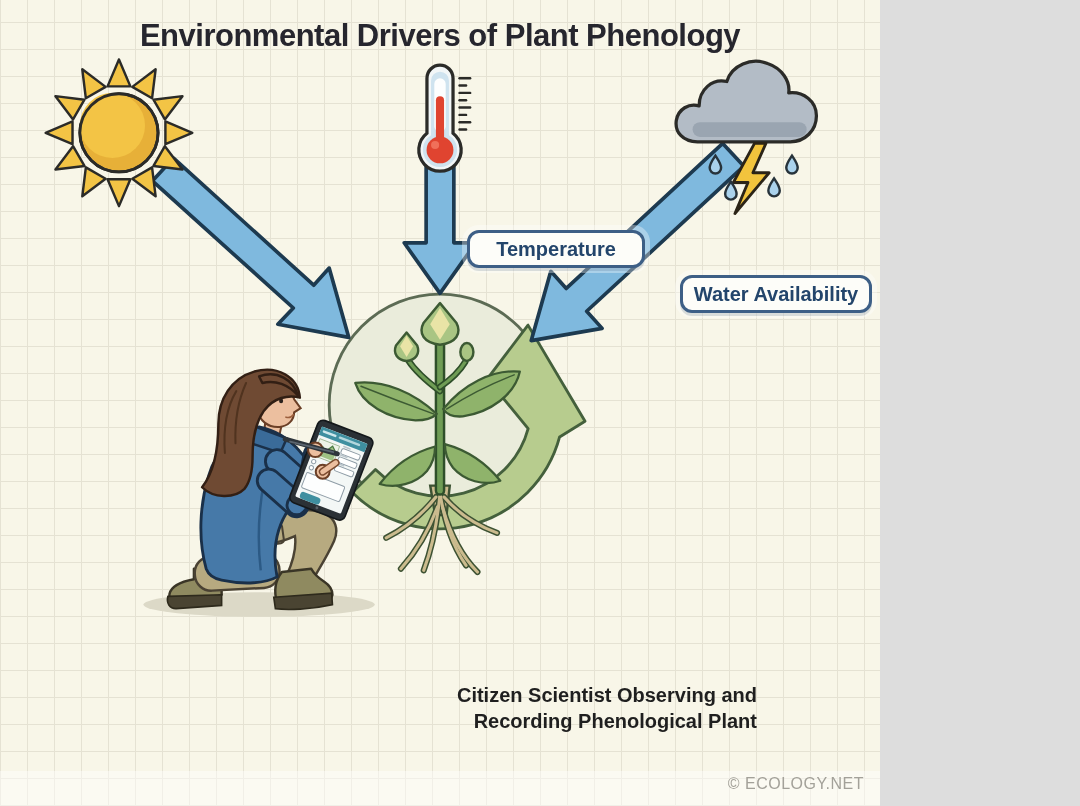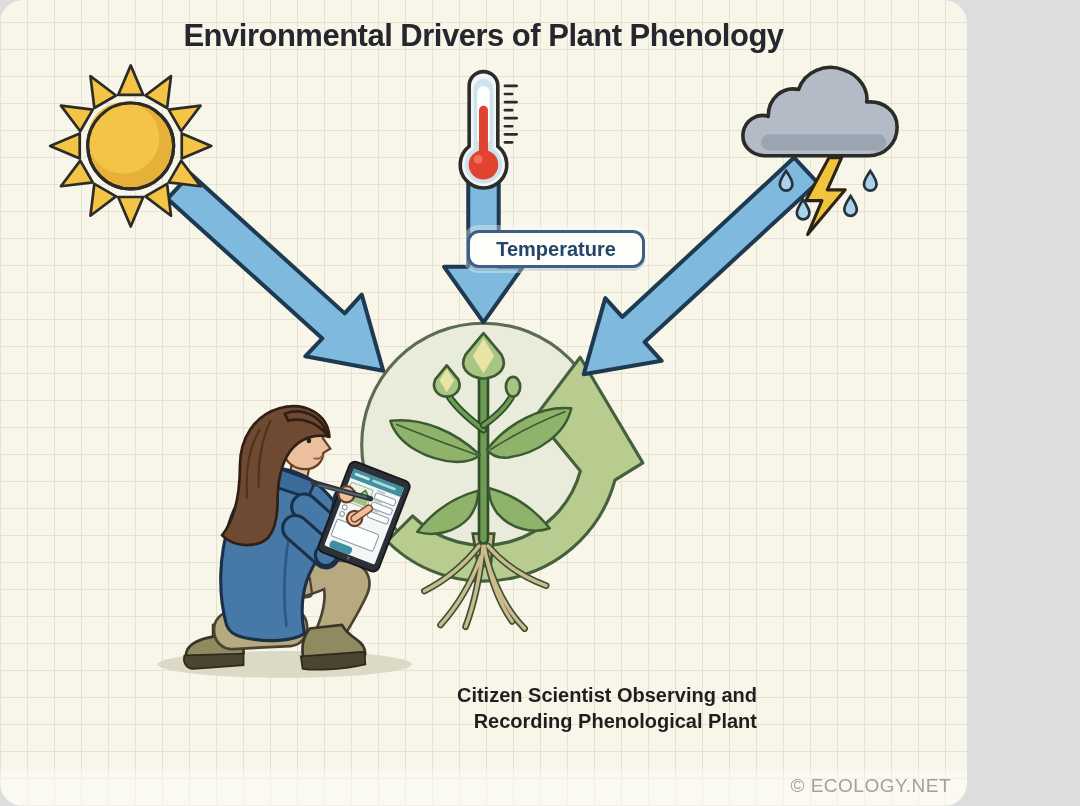--- a/index.html
+++ b/index.html
@@ -1,20 +1,19 @@
 <!DOCTYPE html>
 <html style="--background: #f8f6e8; --grid-line: #e2dfd0; --title-text: #26262e; --caption-text: #1f1f1f; --watermark-text: #a3a199; --arrow-blue: #7fb9de; --arrow-outline: #1d3a50; --label-border: #3d5f86; --label-text: #23456b; --label-bg: #fdfdf9; --sun-yellow: #f3c445; --sun-shade: #e7b038; --cloud-gray: #b3bcc6; --cloud-shade: #9aa5b1; --lightning-yellow: #f2c43d; --rain-blue: #aad2ec; --mercury-red: #e04430; --thermo-blue: #cfe3ef; --circle-fill: #eaecdb; --circle-stroke: #5c6b54; --cycle-green: #b7cc8e; --cycle-outline: #44603c; --leaf-green: #8fb36b; --leaf-outline: #3c5a33; --bud-yellow: #e9e4a6; --root-tan: #cbbb8e; --jacket-blue: #4679a8; --pants-khaki: #b7aa80; --boots-olive: #8f8a60; --hair-brown: #6f4a33; --skin: #ecbf9f; --tablet-frame: #2b3136; --tablet-teal: #3f8fa0; --shadow: #dcd9c7; --ink: #2b2b28;"><head>
 <meta charset="utf-8">
 <style>
   html,body{margin:0;padding:0;background:#ddd;}
   .stage{
-    position:relative;width:967px;height:806px;overflow:hidden;
+    position:relative;width:880px;height:806px;overflow:hidden;
     background:var(--background,#f8f6e8);
     font-family:"Liberation Sans","DejaVu Sans",sans-serif;
-    border-radius:23px;
   }
   .grid-bg{
     position:absolute;inset:0;
     background-image:
       repeating-linear-gradient(0deg, var(--grid-line,#e2dfd0) 0 1px, transparent 1px 27px),
       repeating-linear-gradient(90deg, var(--grid-line,#e2dfd0) 0 1px, transparent 1px 27px);
     opacity:.85;
   }
   .bottom-band{position:absolute;left:0;right:0;top:771px;bottom:0;background:rgba(255,255,255,.45);}
   .art{position:absolute;inset:0;}
@@ -34,21 +33,21 @@
   }
   #label-photoperiod{left:206px;top:262px;width:172px;height:56px;}
   #label-temperature{left:467px;top:230px;width:140px;height:28px;padding:2px 16px;}
   #label-water{left:680px;top:275px;width:186px;height:28px;padding:2px 0;}
   .caption{
     position:absolute;left:357px;top:682px;width:400px;text-align:right;
     font-weight:700;font-size:20px;line-height:26px;color:var(--caption-text,#222);
   }
   .caption span{display:block;}
   .watermark{
-    position:absolute;right:16px;top:775px;font-size:19px;letter-spacing:.5px;
+    position:absolute;right:16px;top:775px;font-size:16px;letter-spacing:.5px;
     color:var(--watermark-text,#a3a199);
     margin-left:40px;
   }
   
   .arrow-shape{fill:var(--arrow-blue,#7fb9de);stroke:var(--arrow-outline,#1d3a50);stroke-width:4.5;stroke-linejoin:round;}
   .ink-stroke{stroke:var(--ink,#2b2b28);}
   .sun-body{fill:var(--sun-shade,#e5ab33);stroke:var(--ink,#2b2b28);stroke-width:3.5;}
   .sun-ray{fill:var(--sun-yellow,#f3c445);stroke:var(--ink,#2b2b28);stroke-width:3;stroke-linejoin:round;}
   .cloud-fill{fill:var(--cloud-gray,#b3bcc6);}
   .cloud-outline{fill:none;stroke:var(--ink,#2b2b28);stroke-width:4;stroke-linejoin:round;}
@@ -262,20 +261,23 @@
       <path d="M 396 579 L 412 568" stroke="#7a4a2e" stroke-width="9.5" stroke-linecap="round" fill="none"></path>
       <path d="M 396 579 L 412 568" stroke="var(--skin,#ecbf9f)" stroke-width="6" stroke-linecap="round" fill="none"></path>
     </g>
   </svg>
 
   <h1 class="title">Environmental Drivers of Plant Phenology</h1>
 
   <div class="callout" id="label-temperature">
     <span>Temperature</span>
   </div>
+  <div class="callout" id="label-water">
+    <span>Water Availability</span>
+  </div>
 
   <div class="caption">
     <span>Citizen Scientist Observing and</span>
     <span>Recording Phenological Plant</span>
   </div>
 
   <div class="watermark">© ECOLOGY.NET</div>
 </div>
 
 </body></html>

